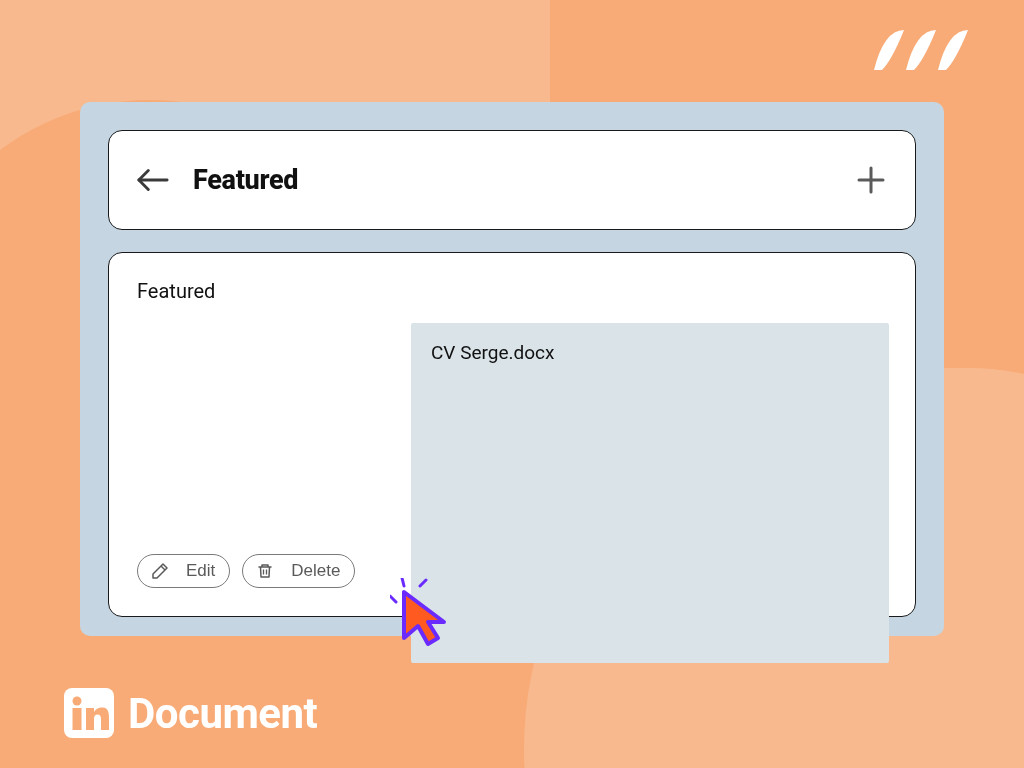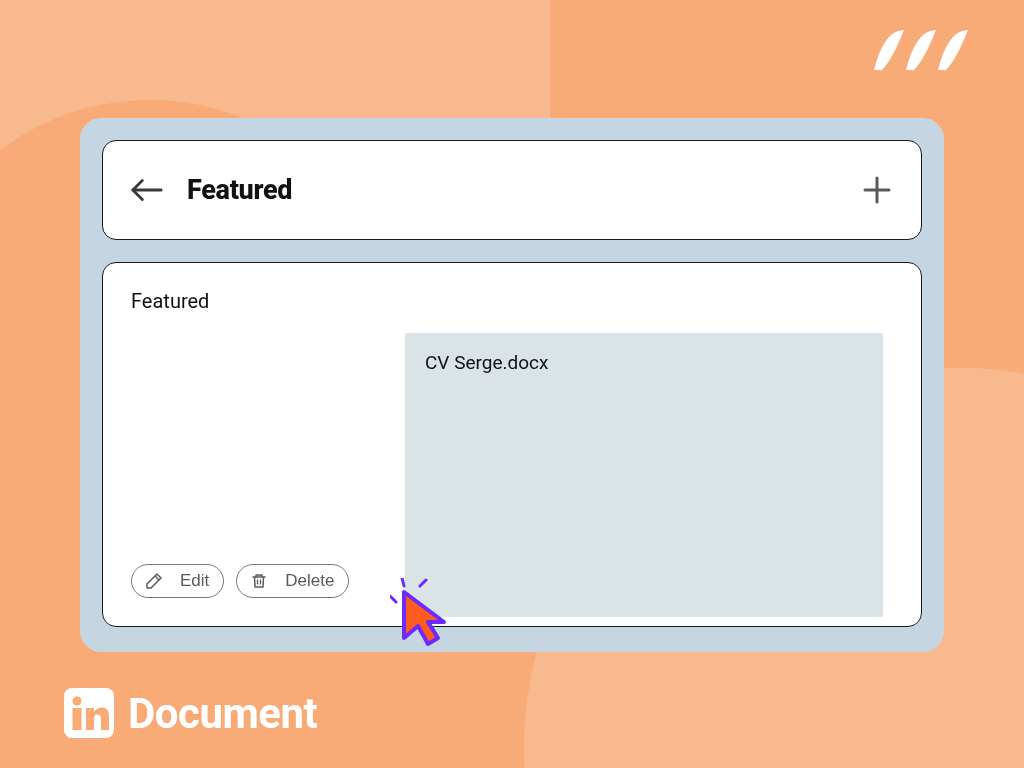--- a/index.html
+++ b/index.html
@@ -49,27 +49,27 @@
     .top-logo {
       position: absolute;
       top: 20px;
       right: 30px;
       width: 130px;
       height: 60px;
     }
     
     .panel-container {
       position: absolute;
-      top: 118px;
+      top: 102px;
       left: 80px;
       width: 864px;
       height: 534px;
       background: #C5D6E2;
-      border-radius: 21px;
-      padding: 22px;
+      border-radius: 10px;
+      padding: 28px;
     }
     
     .header-card {
       width: 100%;
       height: 100px;
       background: #FFFFFF;
       border: 1.5px solid #1A1A1A;
       border-radius: 14px;
       display: flex;
       align-items: center;
@@ -119,21 +119,21 @@
     .doc-label {
       font-size: 20px;
       color: #111111;
       font-weight: 400;
     }
     .doc-preview {
       position: absolute;
       top: 70px;
       left: 302px;
       width: 478px;
-      height: 284px;
+      height: 340px;
       background: #D9E3E8;
       border-radius: 2px;
       padding: 18px 20px;
     }
     .doc-filename {
       font-size: 19px;
       color: #111111;
       font-weight: 400;
     }
     .action-row {

